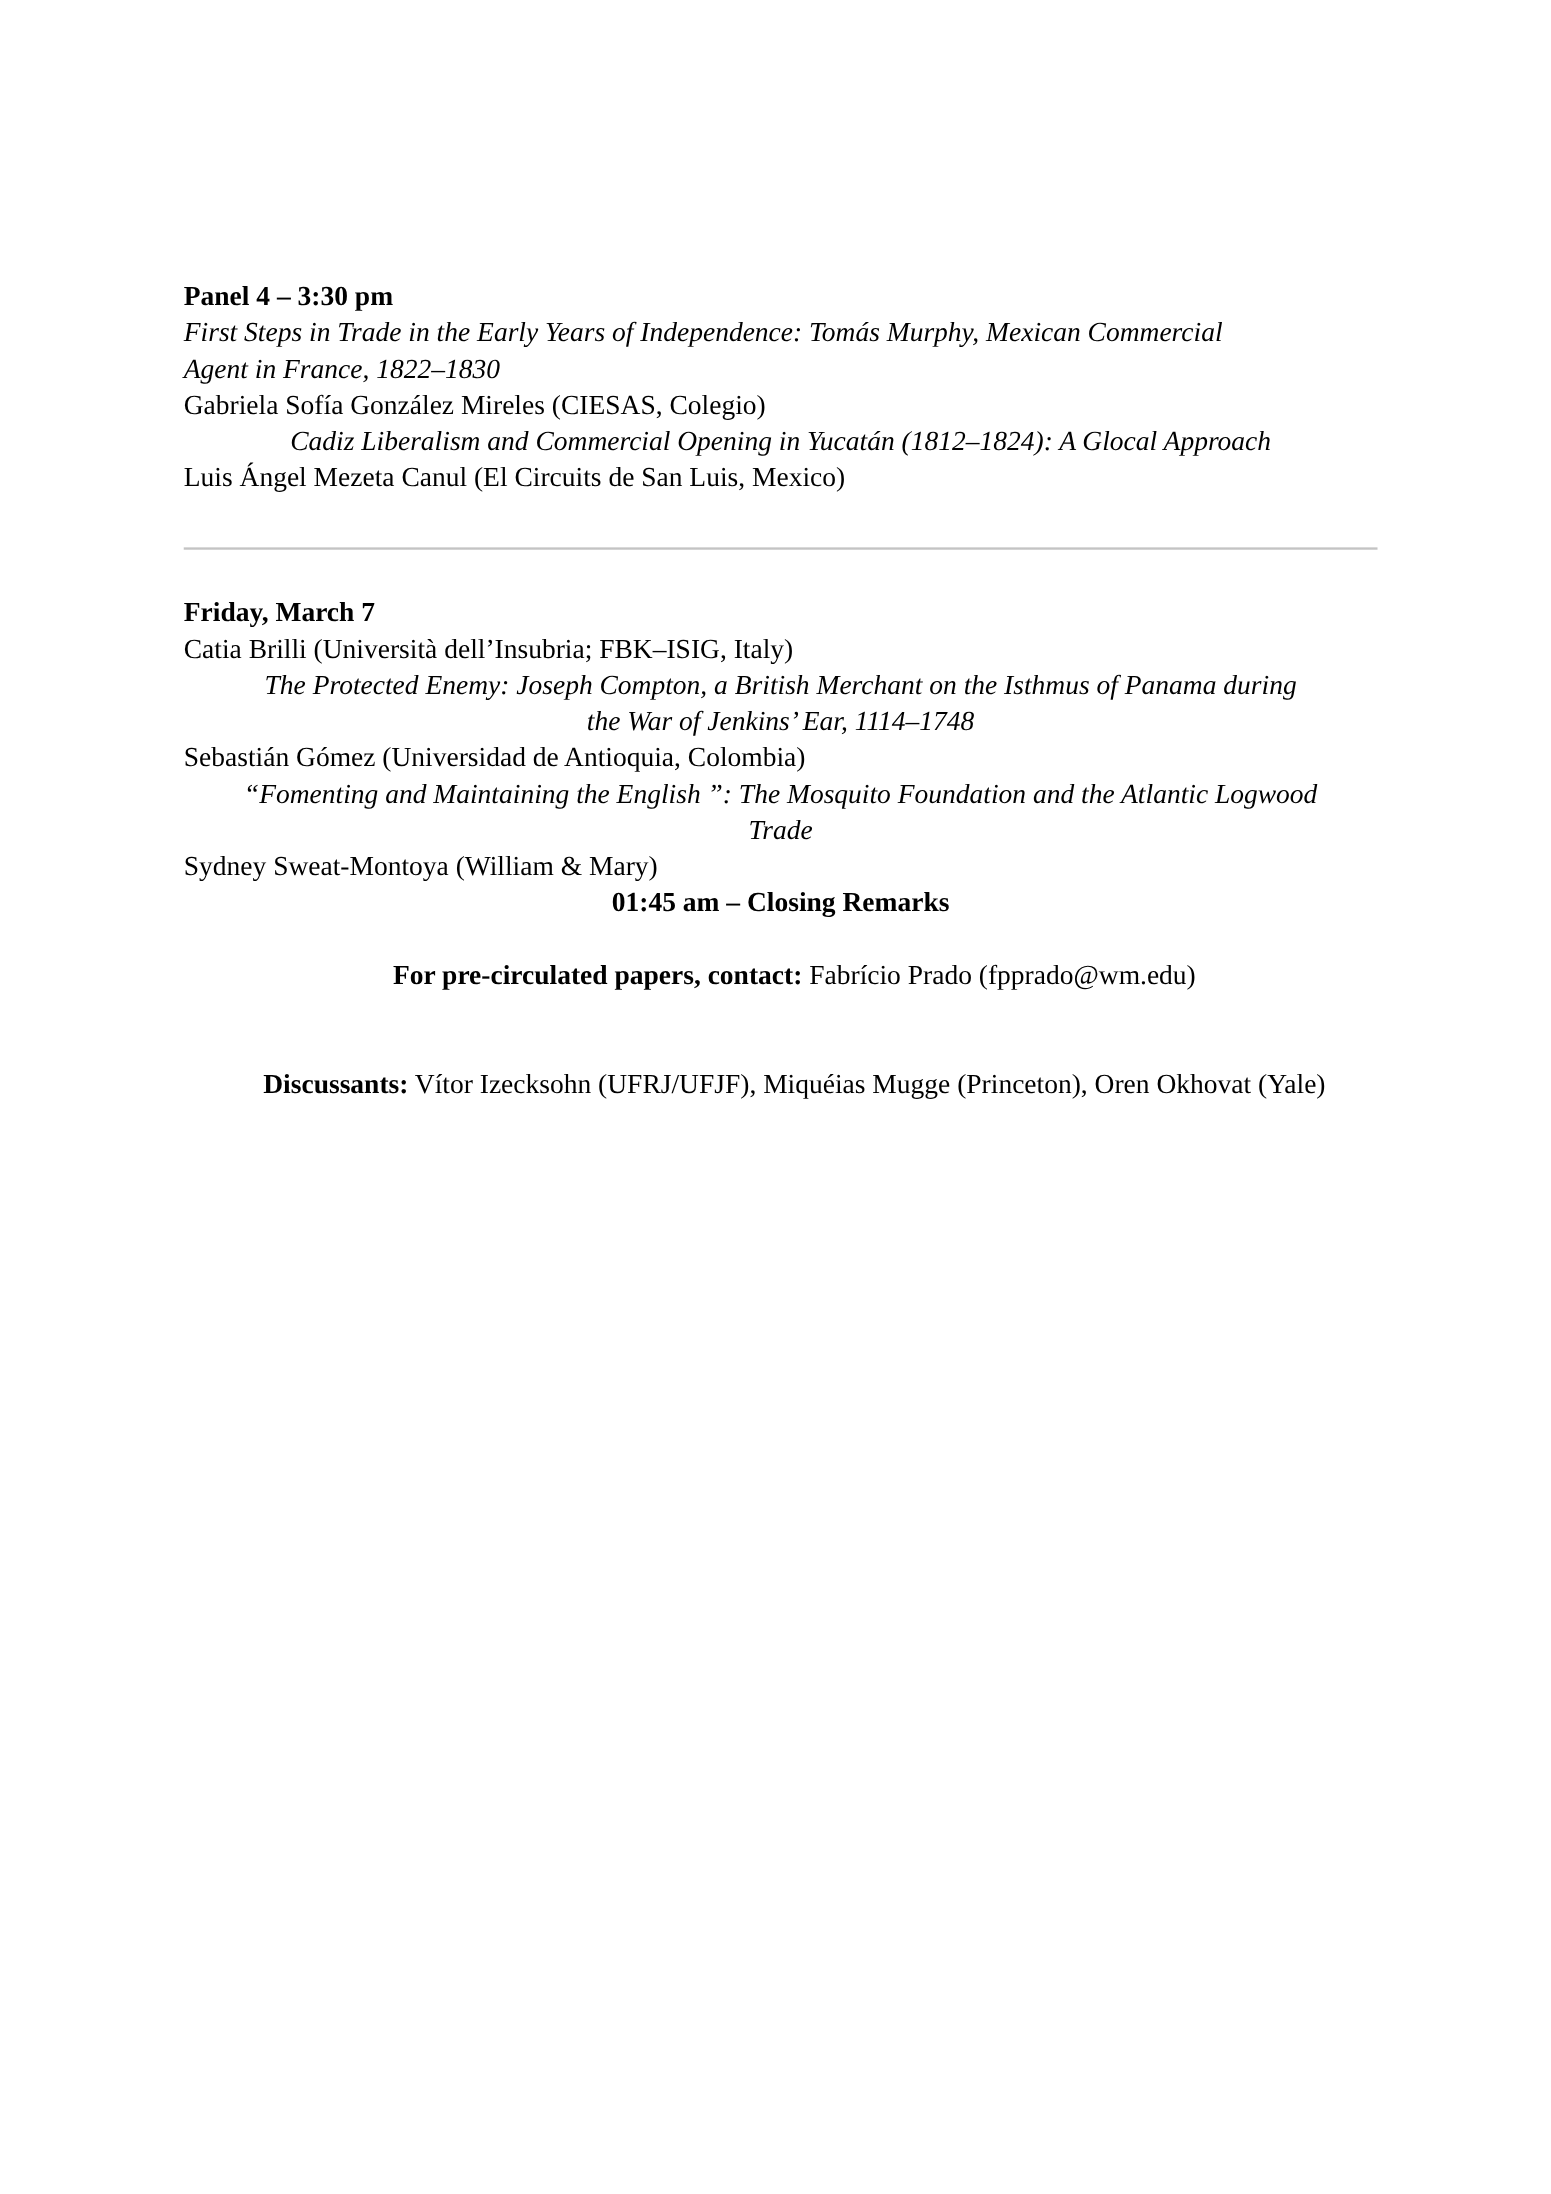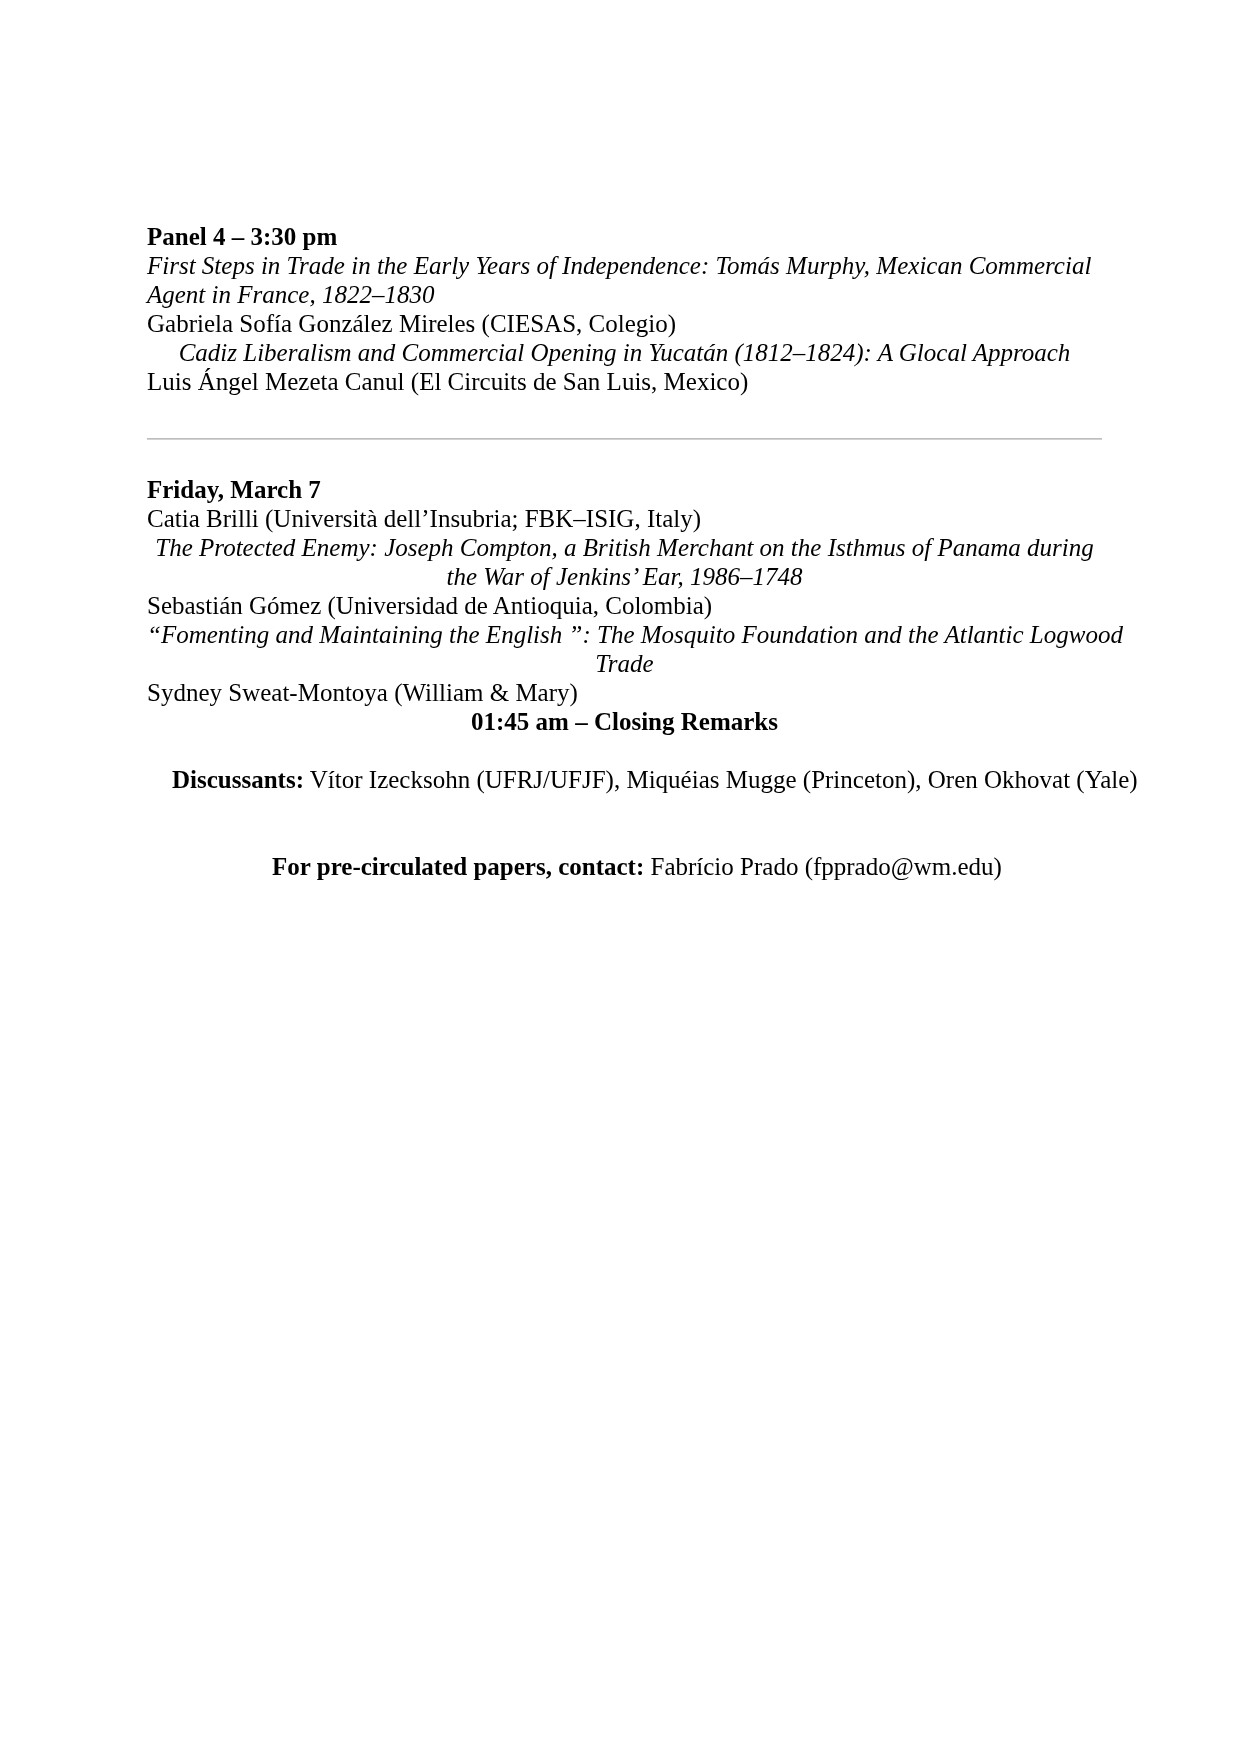--- a/index.html
+++ b/index.html
@@ -10,21 +10,21 @@
     background: #ffffff;
   }
   .page {
     position: relative;
     width: 1241px;
     height: 1755px;
     background: var(--page-bg, #ffffff);
     box-sizing: border-box;
     padding: 222px 139px 0 147px;
     font-family: "Liberation Serif", "DejaVu Serif", serif;
-    font-size: 25px;
+    font-size: 22px;
     line-height: 29px;
     color: var(--text-color, #000000);
     overflow: hidden;
   }
   .page p {
     margin: 0;
     white-space: pre; 
   }
   .b { font-weight: 700; }
   .i { font-style: italic; }
@@ -51,30 +51,30 @@
   <p>Luis Ángel Mezeta Canul (El Circuits de San Luis, Mexico)</p>
 
   <hr class="divider">
 
   <p class="b">Friday, March 7</p>
 
 
   <p>Catia Brilli (Università dell’Insubria; FBK–ISIG, Italy)</p>
 
   <p class="i sp">The Protected Enemy: Joseph Compton, a British Merchant on the Isthmus of Panama during
-the War of Jenkins’ Ear, 1986–1748</p>
+the War of Jenkins’ Ear, 1114–1748</p>
   <p>Sebastián Gómez (Universidad de Antioquia, Colombia)</p>
 
   <p class="i sp">“Fomenting and Maintaining the English ”: The Mosquito Foundation and the Atlantic Logwood
 Trade</p>
   <p>Sydney Sweat-Montoya (William &amp; Mary)</p>
 
   <p class="b sp">01:45 am – Closing Remarks</p>
 
   <p class="sp">
-    <span class="b">Discussants:</span><span> Vítor Izecksohn (UFRJ/UFJF), Miquéias Mugge (Princeton), Oren Okhovat (Yale)</span>
+    <span class="b">For pre-circulated papers, contact:</span><span> Fabrício Prado (fpprado@wm.edu)</span>
   </p>
 
   <p class="sp">
-    <span class="b">For pre-circulated papers, contact:</span><span> Fabrício Prado (fpprado@wm.edu)</span>
+    <span class="b">Discussants:</span><span> Vítor Izecksohn (UFRJ/UFJF), Miquéias Mugge (Princeton), Oren Okhovat (Yale)</span>
   </p>
 
 </div>
 
 </body></html>

